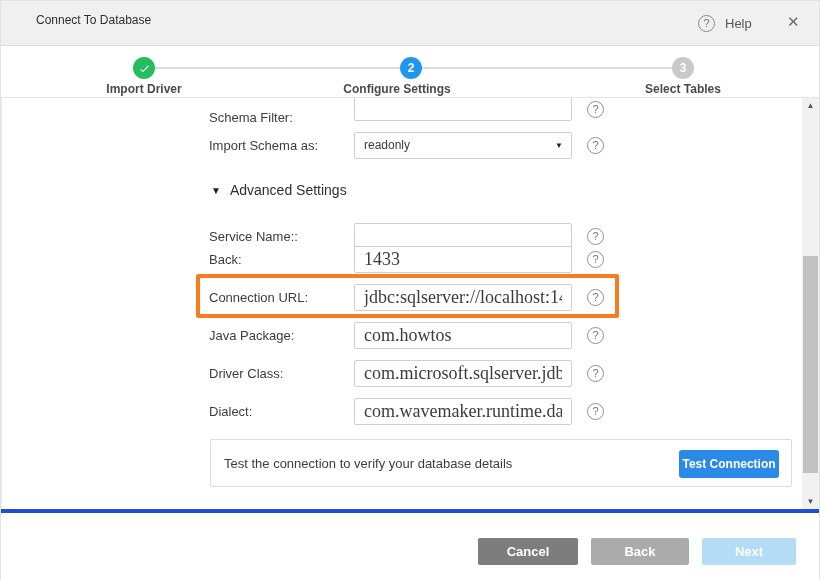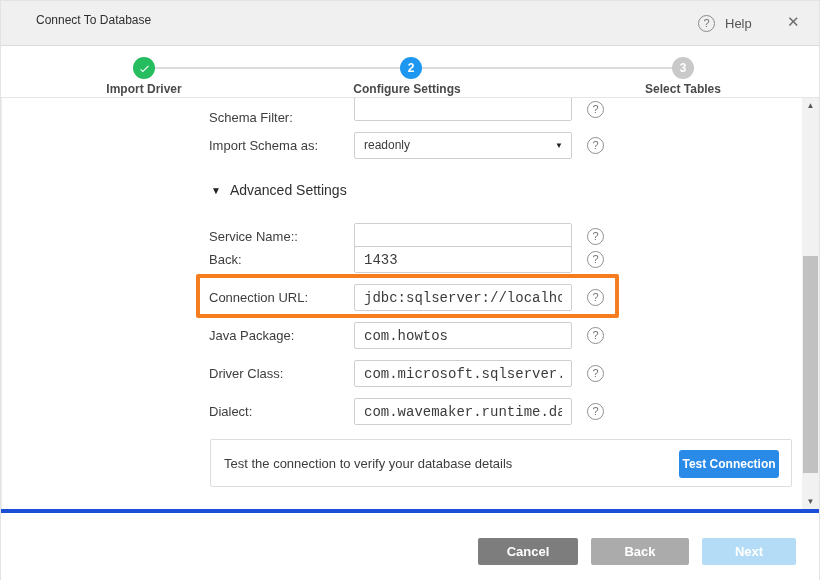--- a/index.html
+++ b/index.html
@@ -32,22 +32,22 @@
   .step-circle svg { width:13px; height:13px; margin-top:5px; }
   .step-label { position:absolute; top:36px; font-size:12px; color:#4a4a4a;
        transform:translateX(-50%); white-space:nowrap;font-weight:bold; }
 
   
   #content { position:absolute; top:97px; left:0; width:800px; height:411px;
              overflow:hidden; border-left:1px solid #ececec; background:#fff; }
   .form-row { position:absolute; left:0; width:100%; height:27px; }
   .field-label { position:absolute; left:207px; top:6px; font-size:13px; color:#3d3d3d; }
   .text-input { position:absolute; left:352px; top:0; width:218px; height:27px;
-       border:1px solid #cfcfcf; border-radius:2px; padding:0 9px; font-size:14px;
-       color:#3c3c3c; font-family:Liberation Mono, monospace; background:#fff; outline:none; }
+       border:1px solid #cfcfcf; border-radius:2px; padding:0 9px; font-size:18px;
+       color:#3c3c3c; font-family:Liberation Serif, serif; background:#fff; outline:none; }
   .select-input { position:absolute; left:352px; top:0; width:218px; height:27px;
        border:1px solid #cfcfcf; border-radius:2px; padding:0 9px; font-size:12px;
        color:#3c3c3c; background:#fff; line-height:25px; cursor:pointer; }
   .select-arrow { position:absolute; right:8px; top:0; font-size:8px; color:#222; line-height:25px; }
   .help-icon { position:absolute; left:585px; top:5px; width:17px; height:17px;
        border:1px solid #8f8f8f; border-radius:50%; color:#777; font-size:11px;
        text-align:center; line-height:15px; cursor:pointer; background:#fff; }
   .advanced-header { position:absolute; left:209px; font-size:14px; color:#2f2f2f; cursor:pointer; }
   .advanced-header .caret { font-size:10px; color:#222; margin-right:9px; vertical-align:1px; }
   #url-highlight { position:absolute; left:194px; top:176px; width:423px; height:44px;
@@ -98,21 +98,21 @@
     <div class="step-line" style="left:421px;width:250px;"></div>
 
     <div class="step-circle done" style="left:132px;">
       <svg viewBox="0 0 24 24">
         <path fill="#ffffff" d="M9 16.2l-3.5-3.5-1.4 1.4L9 19 20 8l-1.4-1.4z"></path>
       </svg>
     </div>
     <div class="step-label" style="left:143px;">Import Driver</div>
 
     <div class="step-circle active" style="left:399px;">2</div>
-    <div class="step-label" style="left:406px;">Configure Settings</div>
+    <div class="step-label" style="left:396px;">Configure Settings</div>
 
     <div class="step-circle pending" style="left:671px;">3</div>
     <div class="step-label" style="left:682px;">Select Tables</div>
   </div>
 
   <div id="content">
 
     <div class="form-row" style="top:-4px;">
       <span class="field-label" style="top:9px;margin-top:7px;">Schema Filter:</span>
       <input class="text-input" value="" style="">

